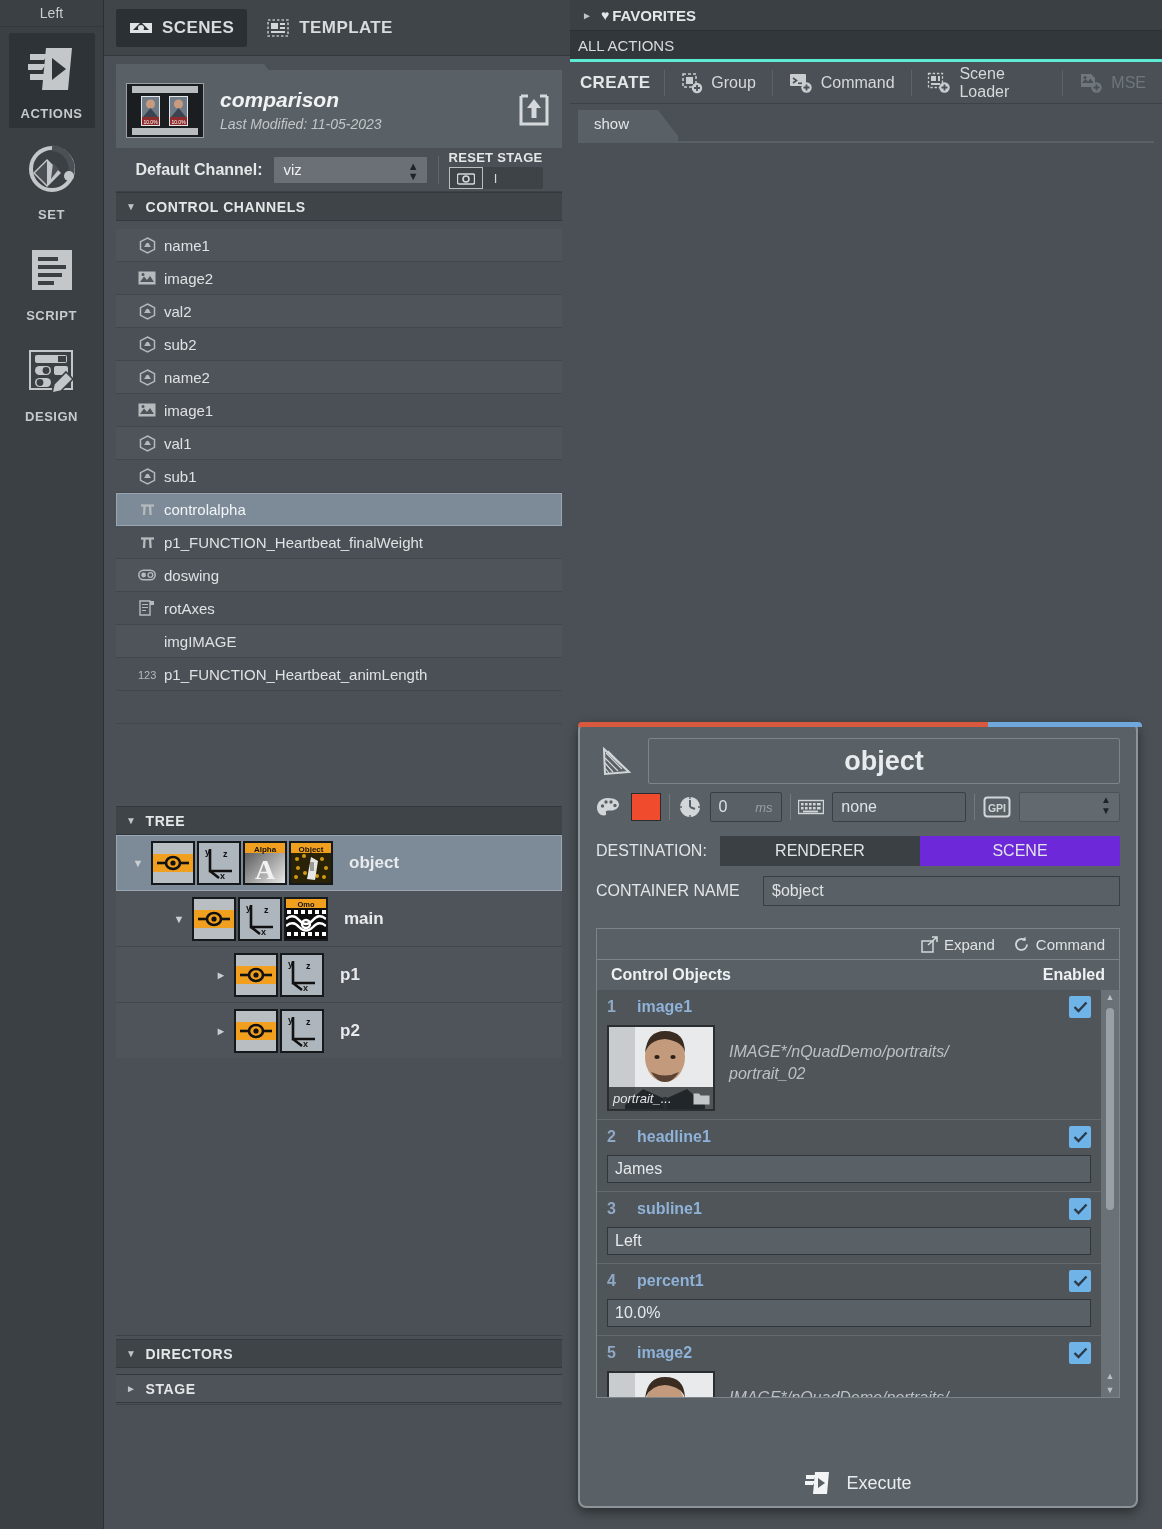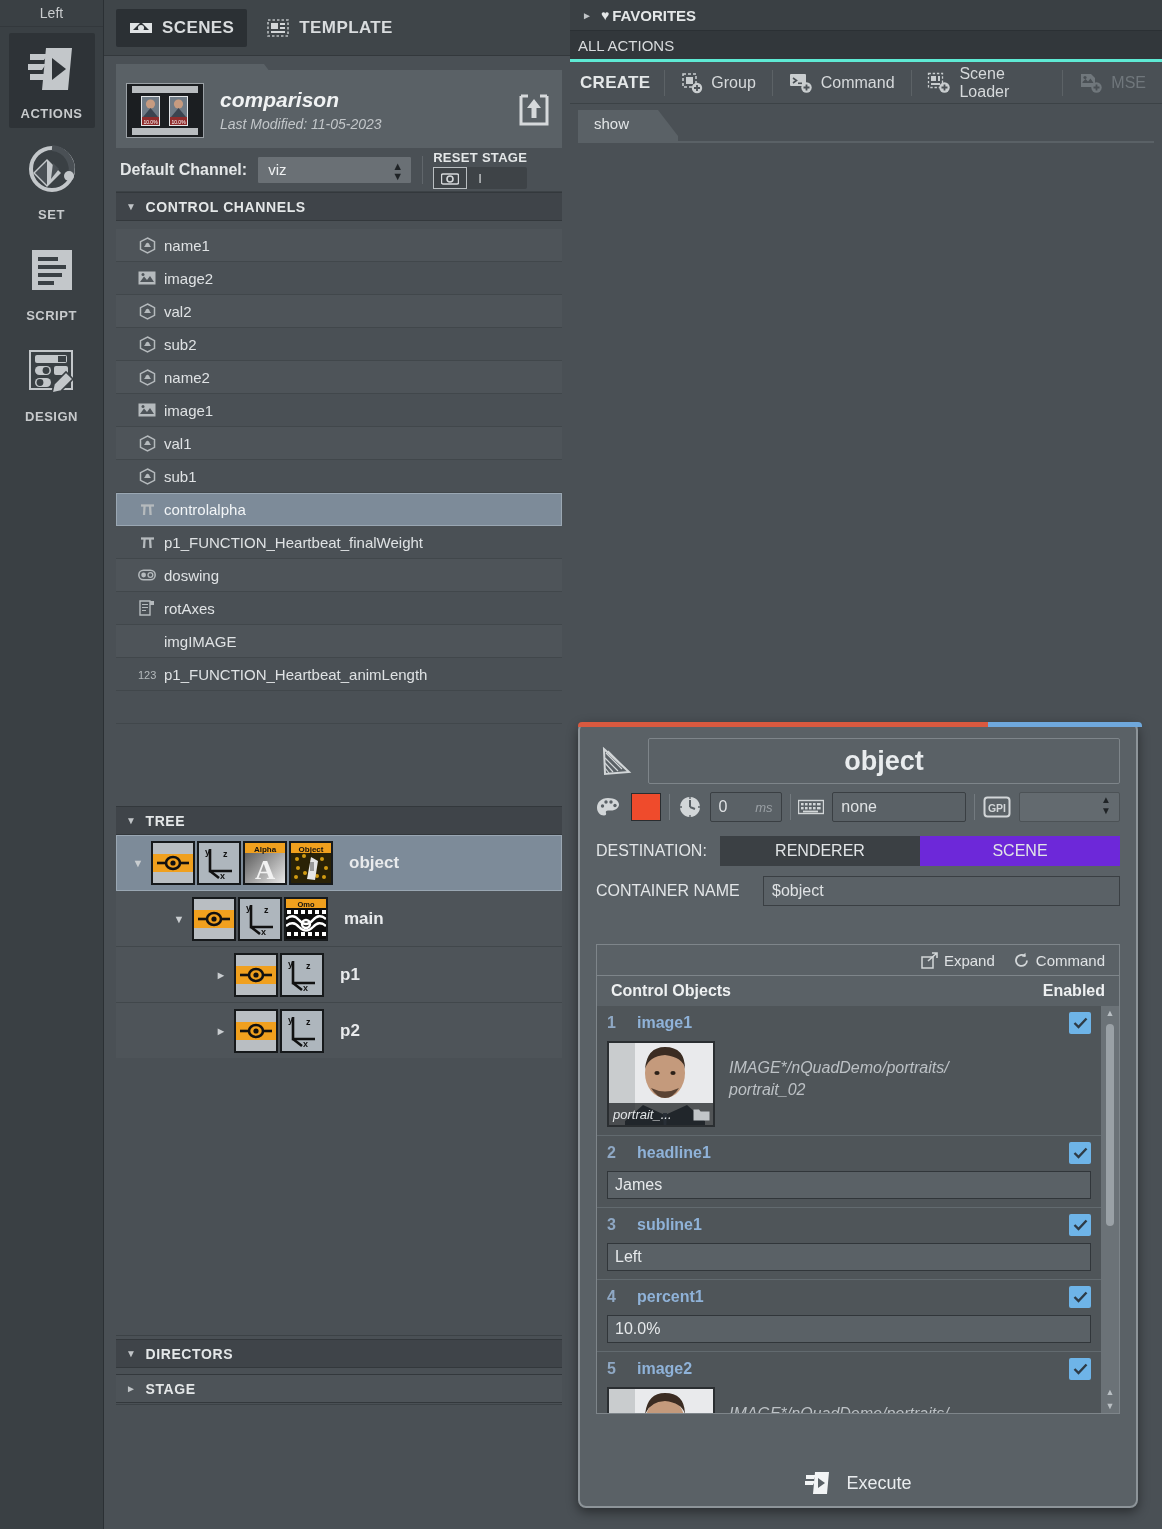--- a/index.html
+++ b/index.html
@@ -75,20 +75,21 @@
   }
   .sceneinfo .meta { flex:1; }
   .scenename { font-size:21px; font-style:italic; font-weight:bold; color:#f0f2f3; }
   .scenemod { font-size:14px; font-style:italic; color:#c2c6c9; margin-top:4px; }
   .upload-btn { width:36px; height:36px; display:flex; align-items:center; justify-content:center; }
 
   .chanrow {
     position:absolute; left:12px; top:148px; width:446px; height:44px;
     background:#4a5055; display:flex; align-items:center; gap:10px; padding:0 4px;
     border-bottom:1px solid #3c4246;
+    justify-content:center;
   }
   .chanlabel { font-size:16px; font-weight:bold; color:#e4e7e8; }
   .select {
     position:relative; width:155px; height:28px; background:#6a7075;
     border:1px solid #4a5055; border-radius:2px; display:flex; align-items:center;
     padding-left:10px; font-size:15px; color:#eef0f1;
   }
   .select .spin { position:absolute; right:8px; top:4px; font-size:11px; line-height:10px; color:#1f2326; }
   .vdiv { width:1px; height:28px; background:#60666b; }
   .resetwrap { text-align:center; }
@@ -185,21 +186,21 @@
   .dlg-dest { display:flex; align-items:center; padding:14px 16px 0 16px; }
   .dlg-dest .lbl { font-size:16px; color:#e2e5e7; width:124px; }
   .segbtns { flex:1; display:flex; height:30px; }
   .seg { flex:1; display:flex; align-items:center; justify-content:center; font-size:16px; color:#e2e5e7; }
   .seg.on { background:#3b4044; }
   .seg.off { background:#6d28d9; }
   .dlg-cname { display:flex; align-items:center; padding:10px 16px 4px 16px; }
   .dlg-cname .lbl { font-size:16px; color:#e2e5e7; width:167px; }
   .cnfield { flex:1; height:30px; background:#5a6166; border:1px solid #3a3f43; display:flex; align-items:center; padding-left:8px; font-size:16px; color:#dfe2e4;}
 
-  .objbox { margin:34px 16px 0 16px; border:1px solid #7e858a; background:#5a6166; height:470px; position:relative; }
+  .objbox { margin:18px 16px 0 16px; border:1px solid #7e858a; background:#5a6166; height:470px; position:relative; }
   .objtools { display:flex; justify-content:flex-end; align-items:center; gap:18px; height:30px; padding-right:14px; }
   .objtool { display:flex; align-items:center; gap:6px; font-size:15px; color:#dfe2e4; }
   .objhdr { display:flex; align-items:center; height:30px; border-top:1px solid #7e858a; padding:0 14px; }
   .objhdr .l { font-size:16px; font-weight:bold; color:#eef0f1; }
   .objhdr .r { margin-left:auto; font-size:16px; font-weight:bold; color:#eef0f1; }
   .objscroll { position:absolute; left:0; right:0; top:61px; bottom:0; background:#4f5559; overflow:hidden; }
   .objrows { position:absolute; left:0; top:0; right:18px; bottom:0; }
   .orow { border-bottom:1px solid #626a6f; padding:6px 10px 8px 10px; }
   .orow-head { display:flex; align-items:center; }
   .onum { width:30px; font-size:16px; font-weight:bold; color:#8fa8c4; }

